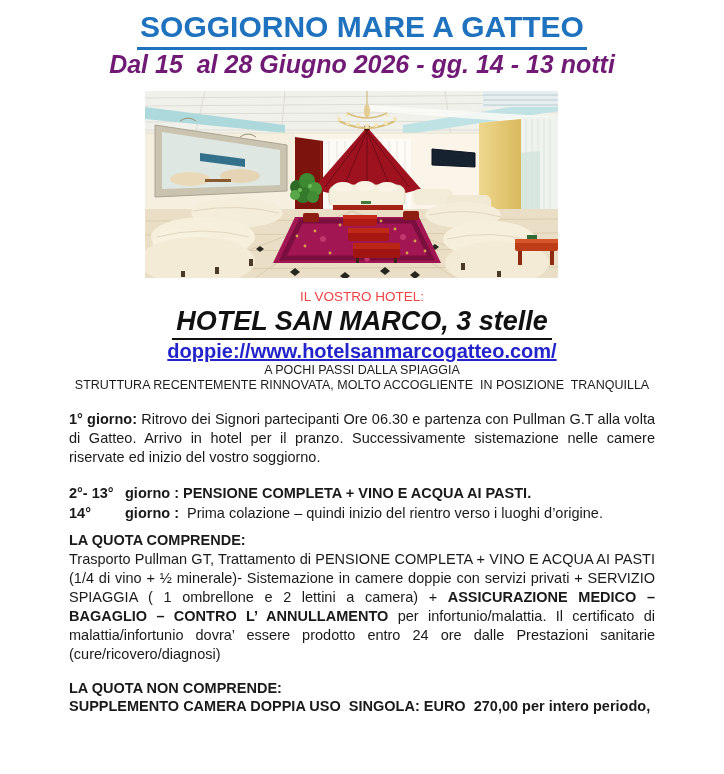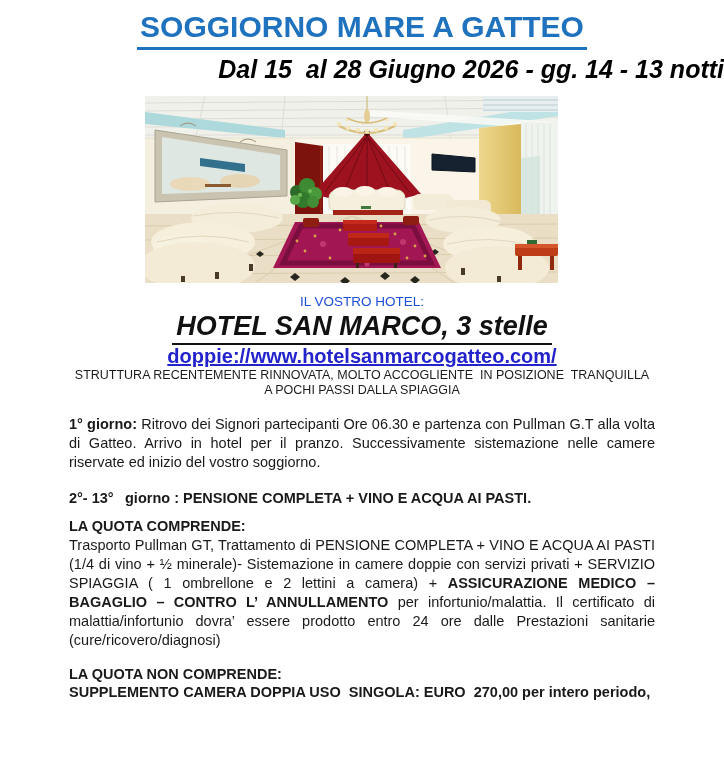--- a/index.html
+++ b/index.html
@@ -6,27 +6,27 @@
   body{
     width:724px;height:774px;overflow:hidden;background:#ffffff;
     font-family:"Liberation Sans",sans-serif;color:#1a1a1a;
   }
   .prewrap{white-space:pre-wrap;}
 
   .title{margin-top:10px;text-align:center;font-size:30px;font-weight:700;
          color:#1f72be;line-height:34px;}
   .title .u{display:inline-block;border-bottom:3px solid #1f72be;padding:0 3px 3px;}
 
-  .subtitle{margin-top:5px;text-align:right;font-size:25px;font-weight:700;
-            font-style:italic;line-height:29px;color:#000000;}
+  .subtitle{text-align:center;font-size:25px;font-weight:700;
+            font-style:italic;line-height:29px;color:#701a75;}
 
   .photo-wrap{margin:12px 0 0 145px;width:413px;height:187px;}
   .photo-wrap svg{display:block;}
 
-  .hotel-intro{margin-top:11px;text-align:center;font-size:13.5px;line-height:16px;color:#1d4ed8;}
+  .hotel-intro{margin-top:11px;text-align:center;font-size:13.5px;line-height:16px;color:#ef4444;}
   .hotel-name{text-align:center;font-size:27px;font-weight:700;font-style:italic;line-height:32px;color:#111;}
   .hotel-name .u{display:inline-block;border-bottom:2.5px solid #111;padding:0 4px 1px;}
   .hotel-link{text-align:center;font-size:20px;line-height:23px;font-weight:700;}
   .hotel-link a{color:#2323cc;text-decoration:underline;text-decoration-thickness:2px;cursor:pointer;}
   .tagline{text-align:center;font-size:12.5px;line-height:14.5px;color:#1c1c1c;}
 
   .para{margin:0 69px;font-size:14.5px;line-height:19px;text-align:justify;color:#1a1a1a;}
   .p1{margin-top:18px;}
   .bold{font-weight:700;}
 
@@ -261,27 +261,28 @@
       <rect x="382" y="144" width="10" height="4" fill="#2f6b33"></rect>
     </svg>
   </div>
 
   <div class="hotel-intro">IL VOSTRO HOTEL:</div>
 
   <div class="hotel-name"><span class="u">HOTEL SAN MARCO, 3 stelle</span></div>
 
   <div class="hotel-link"><a>doppie://www.hotelsanmarcogatteo.com/</a></div>
 
+  <div class="tagline">A POCHI PASSI DALLA SPIAGGIA</div>
   <div class="tagline prewrap">STRUTTURA RECENTEMENTE RINNOVATA, MOLTO ACCOGLIENTE  IN POSIZIONE  TRANQUILLA</div>
-  <div class="tagline">A POCHI PASSI DALLA SPIAGGIA</div>
 
   <div class="para p1"><span class="bold">1° giorno:</span><span> Ritrovo dei Signori partecipanti Ore 06.30  e partenza con Pullman G.T  alla volta di Gatteo. Arrivo in hotel per il pranzo. Successivamente  sistemazione nelle camere riservate ed inizio del vostro soggiorno.</span></div>
 
   <div class="days prewrap"><span class="label">2°- 13°</span><span>giorno : PENSIONE COMPLETA + VINO E ACQUA AI PASTI.</span></div>
 
+  <div class="days day14 prewrap" style="margin-top:0"><span class="label">14°</span><span>giorno : </span><span class="normal"> Prima colazione – quindi inizio del rientro verso i luoghi d’origine.</span></div>
 
 
   <div class="sec-head">LA QUOTA COMPRENDE:</div>
 
   <div class="para include-para"><span>Trasporto Pullman GT, Trattamento di PENSIONE COMPLETA + VINO E ACQUA  AI PASTI (1/4 di vino + ½ minerale)- Sistemazione in camere doppie con servizi privati + SERVIZIO SPIAGGIA ( 1 ombrellone e 2 lettini a camera) +  </span><span class="bold">ASSICURAZIONE MEDICO – BAGAGLIO – CONTRO L’ ANNULLAMENTO</span><span> per infortunio/malattia. Il certificato di malattia/infortunio dovra’ essere prodotto  entro 24 ore dalle Prestazioni sanitarie  (cure/ricovero/diagnosi)</span></div>
 
   <div class="sec-head tight">LA QUOTA NON COMPRENDE:</div>
 
   <div class="supp prewrap"><span>SUPPLEMENTO CAMERA DOPPIA USO  SINGOLA: EURO  270,00 per intero periodo, </span></div>
 

